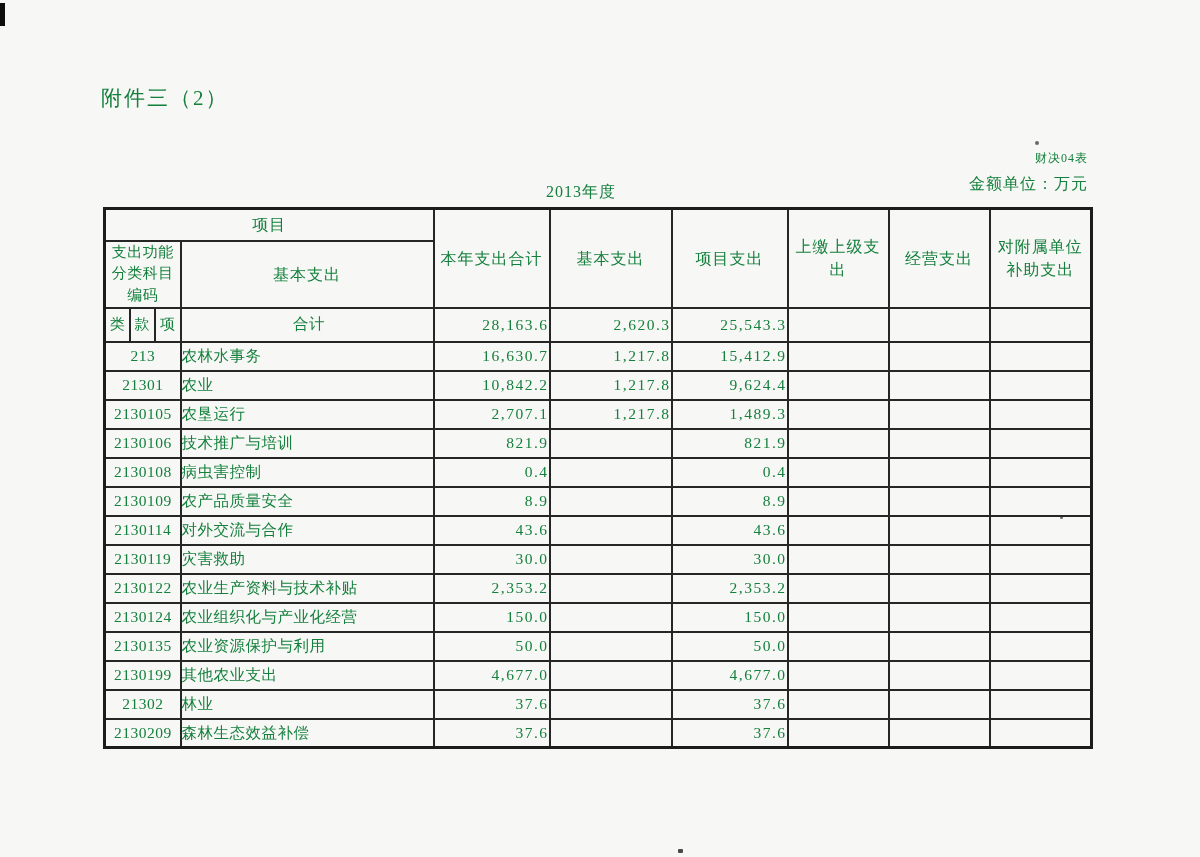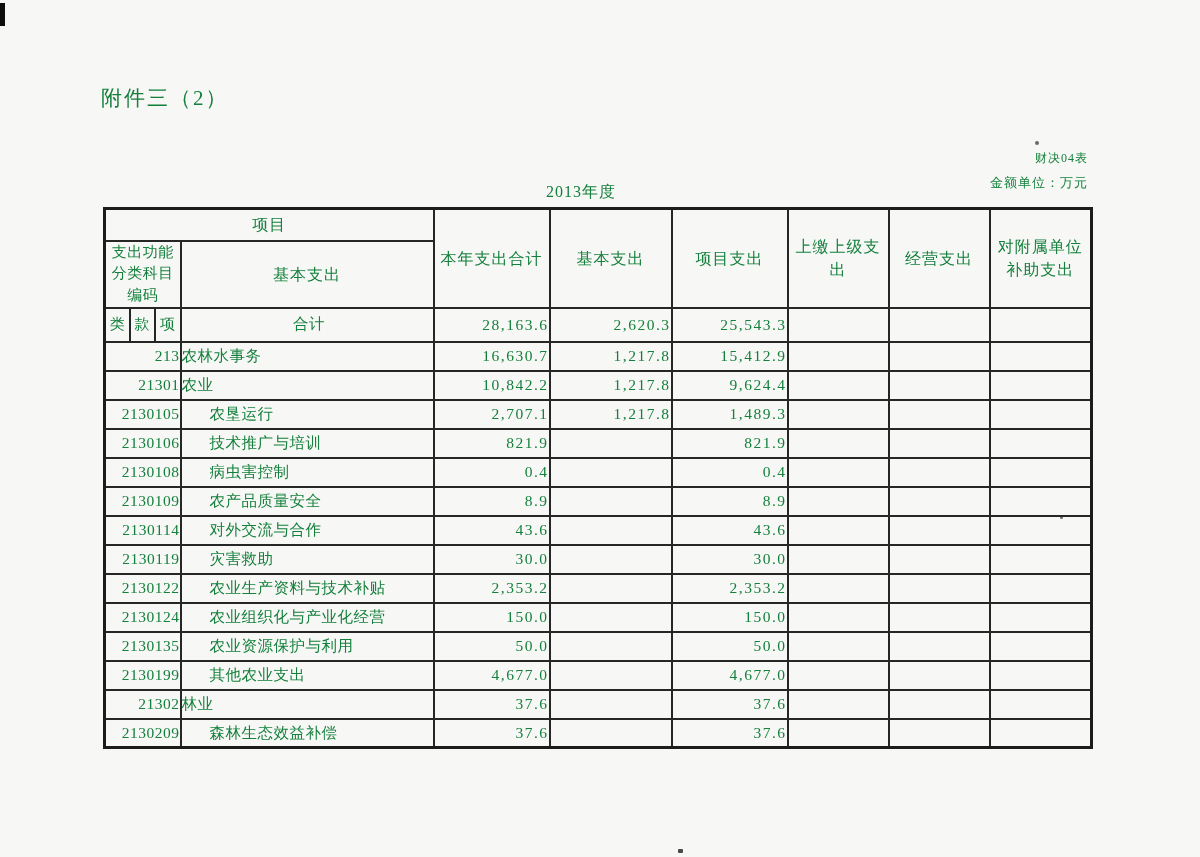--- a/index.html
+++ b/index.html
@@ -13,44 +13,44 @@
   .speck.s1 { left:1035px; top:141px; width:4px; height:4px; }
   .speck.s2 { left:1060px; top:516px; width:3px; height:3px; }
   .speck.s3 { left:678px; top:849px; width:5px; height:4px; background:#4a4a4a; border-radius:1px; }
 
   .attachment { position:absolute; left:101px; top:84px; font-size:21px; letter-spacing:2px; }
   .title {
     position:absolute; left:103px; top:122px; width:987px; text-align:center;
     font-size:29px; font-weight:bold; letter-spacing:2px; white-space:nowrap;
   }
   .form-code { position:absolute; left:690px; top:150px; width:398px; text-align:right; font-size:12px; letter-spacing:1px; }
-  .unit-note { position:absolute; left:690px; top:174px; width:398px; text-align:right; font-size:13px; letter-spacing:1px; }
+  .unit-note { position:absolute; left:690px; top:174px; width:398px; text-align:right; font-size:16px; letter-spacing:1px; }
   .prepared  { position:absolute; left:103px; top:184px; font-size:16px; letter-spacing:1px; }
   .year      { position:absolute; left:546px; top:182px; font-size:16px; letter-spacing:1px; }
 
   table.budget {
     position:absolute; left:103px; top:207px; width:987px;
     border-collapse:collapse; table-layout:fixed;
     border:3px solid #1c1c1c;
   }
   table.budget td { border:2px solid #262626; padding:0; overflow:hidden; }
 
   tr.hdr1 { height:32px; }
   tr.hdr2 { height:67px; }
   tr.total-row { height:34px; }
   tr.data-row { height:29px; }
 
   td.hc { text-align:center; vertical-align:middle; font-size:16px; line-height:1.45; letter-spacing:1px;margin-top:28px; }
   td.code-hdr { font-size:15px; letter-spacing:0.5px; }
   td.sub { text-align:center; font-size:15px; }
-  td.code { text-align:right; padding-left:4px; font-size:15.5px; letter-spacing:0.5px;
+  td.code { text-align:center; padding-left:4px; font-size:15.5px; letter-spacing:0.5px;
             font-family:"Liberation Serif","DejaVu Serif",serif; }
   td.name { text-align:left; padding-left:6px; font-size:15.5px; letter-spacing:0.5px; white-space:nowrap; }
   td.name.center { text-align:center; padding-left:4px; }
-  td.name.lv3 { padding-left:28px; }
+  td.name.lv3 { }
   td.num { text-align:right; padding-right:7px; font-size:15.5px; letter-spacing:1.5px; white-space:nowrap;
            font-family:"Liberation Serif","DejaVu Serif",serif; }
 </style>
 </head>
 <body>
 
 <div class="page">
 
   <div class="corner-mark"></div>
   <div class="speck s1"></div>

